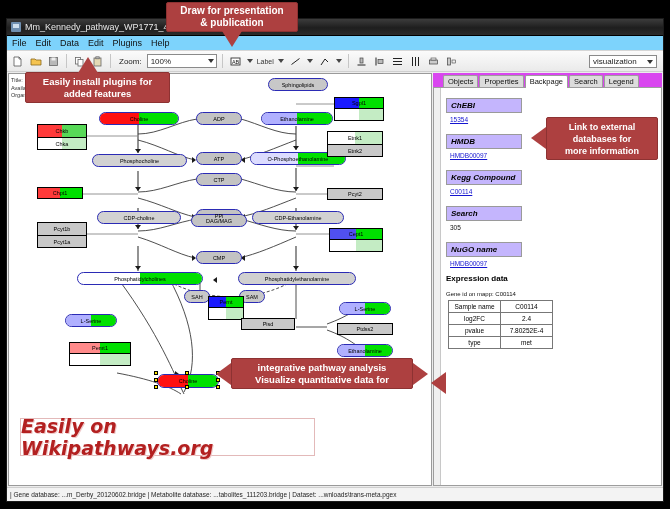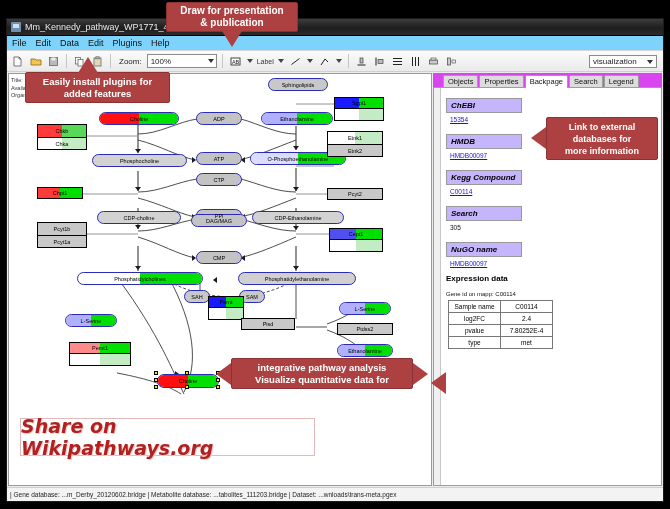--- a/index.html
+++ b/index.html
@@ -696,16 +696,16 @@
 
   <div class="callout" style="left:231px;top:358px;width:182px;height:31px;font-size:9.5px;flex-direction:column;">
     <span>integrative pathway analysis</span>
     <span>Visualize quantitative data  for</span>
   </div>
   <div class="cal-arrow-left" style="left:216px;top:363px;"></div>
   <div class="cal-arrow-right" style="left:413px;top:363px;"></div>
   <div class="cal-arrow-left" style="left:431px;top:372px;"></div>
 
   <div class="share">
-    <span>Share on Wikipathways.org</span>
+    <span>Easily on Wikipathways.org</span>
   </div>
 
 </div>
 
 </body></html>

